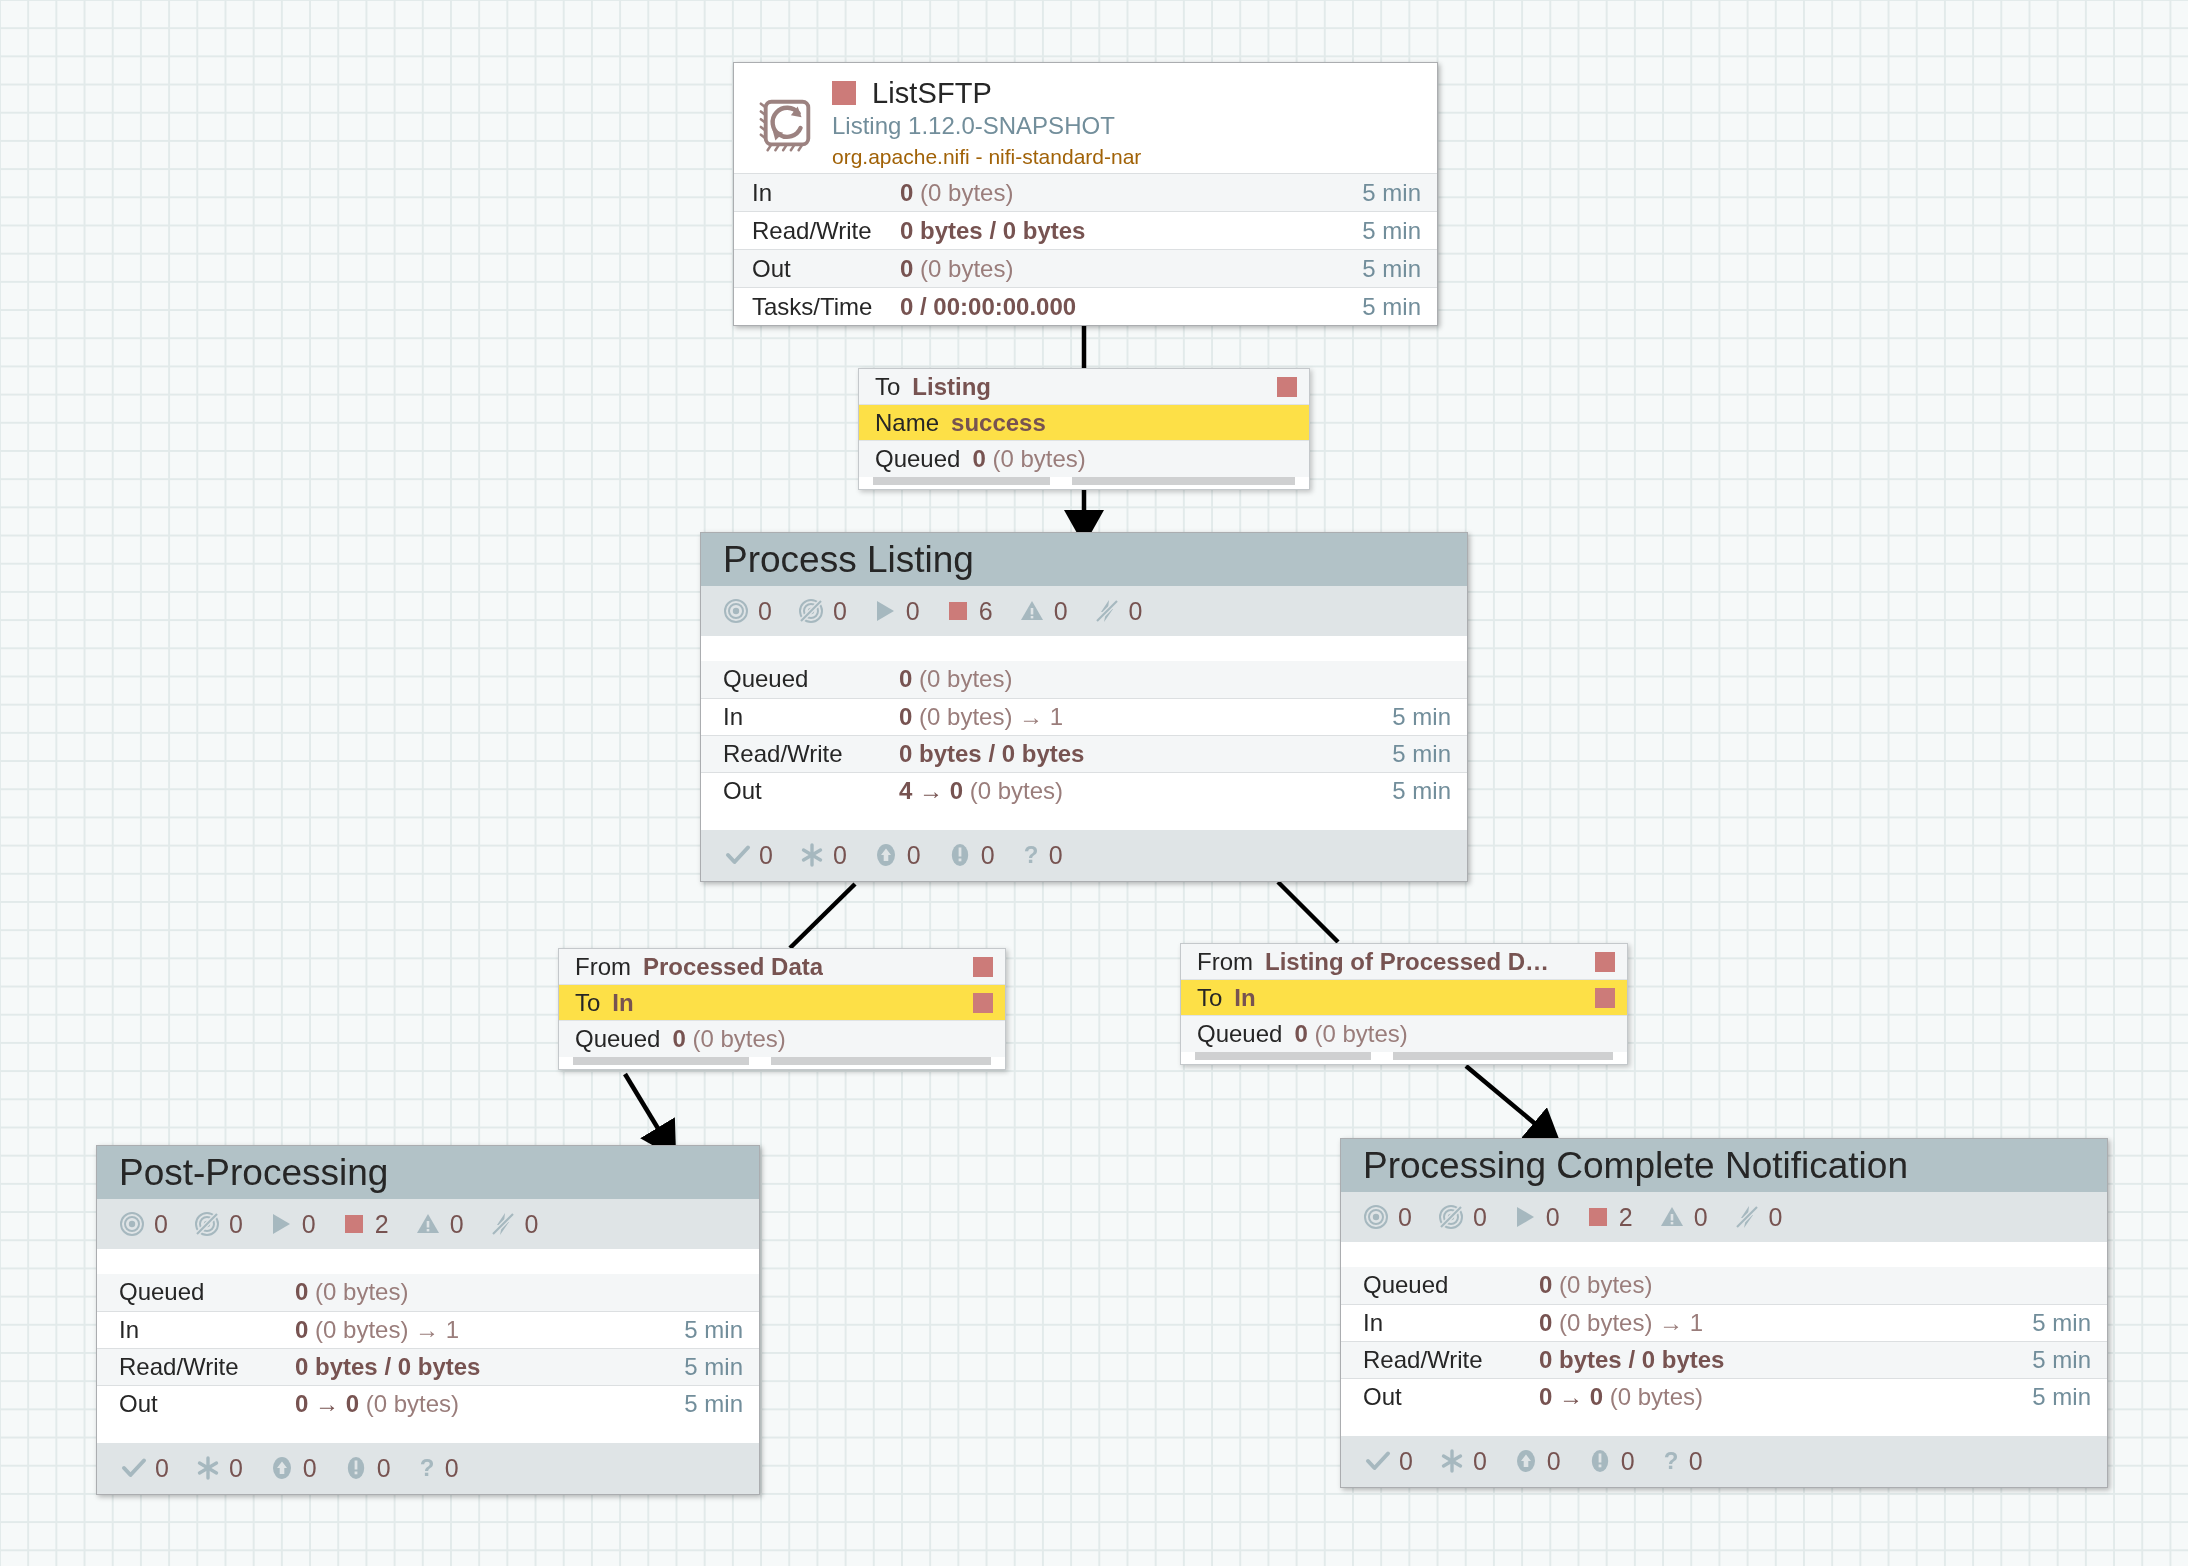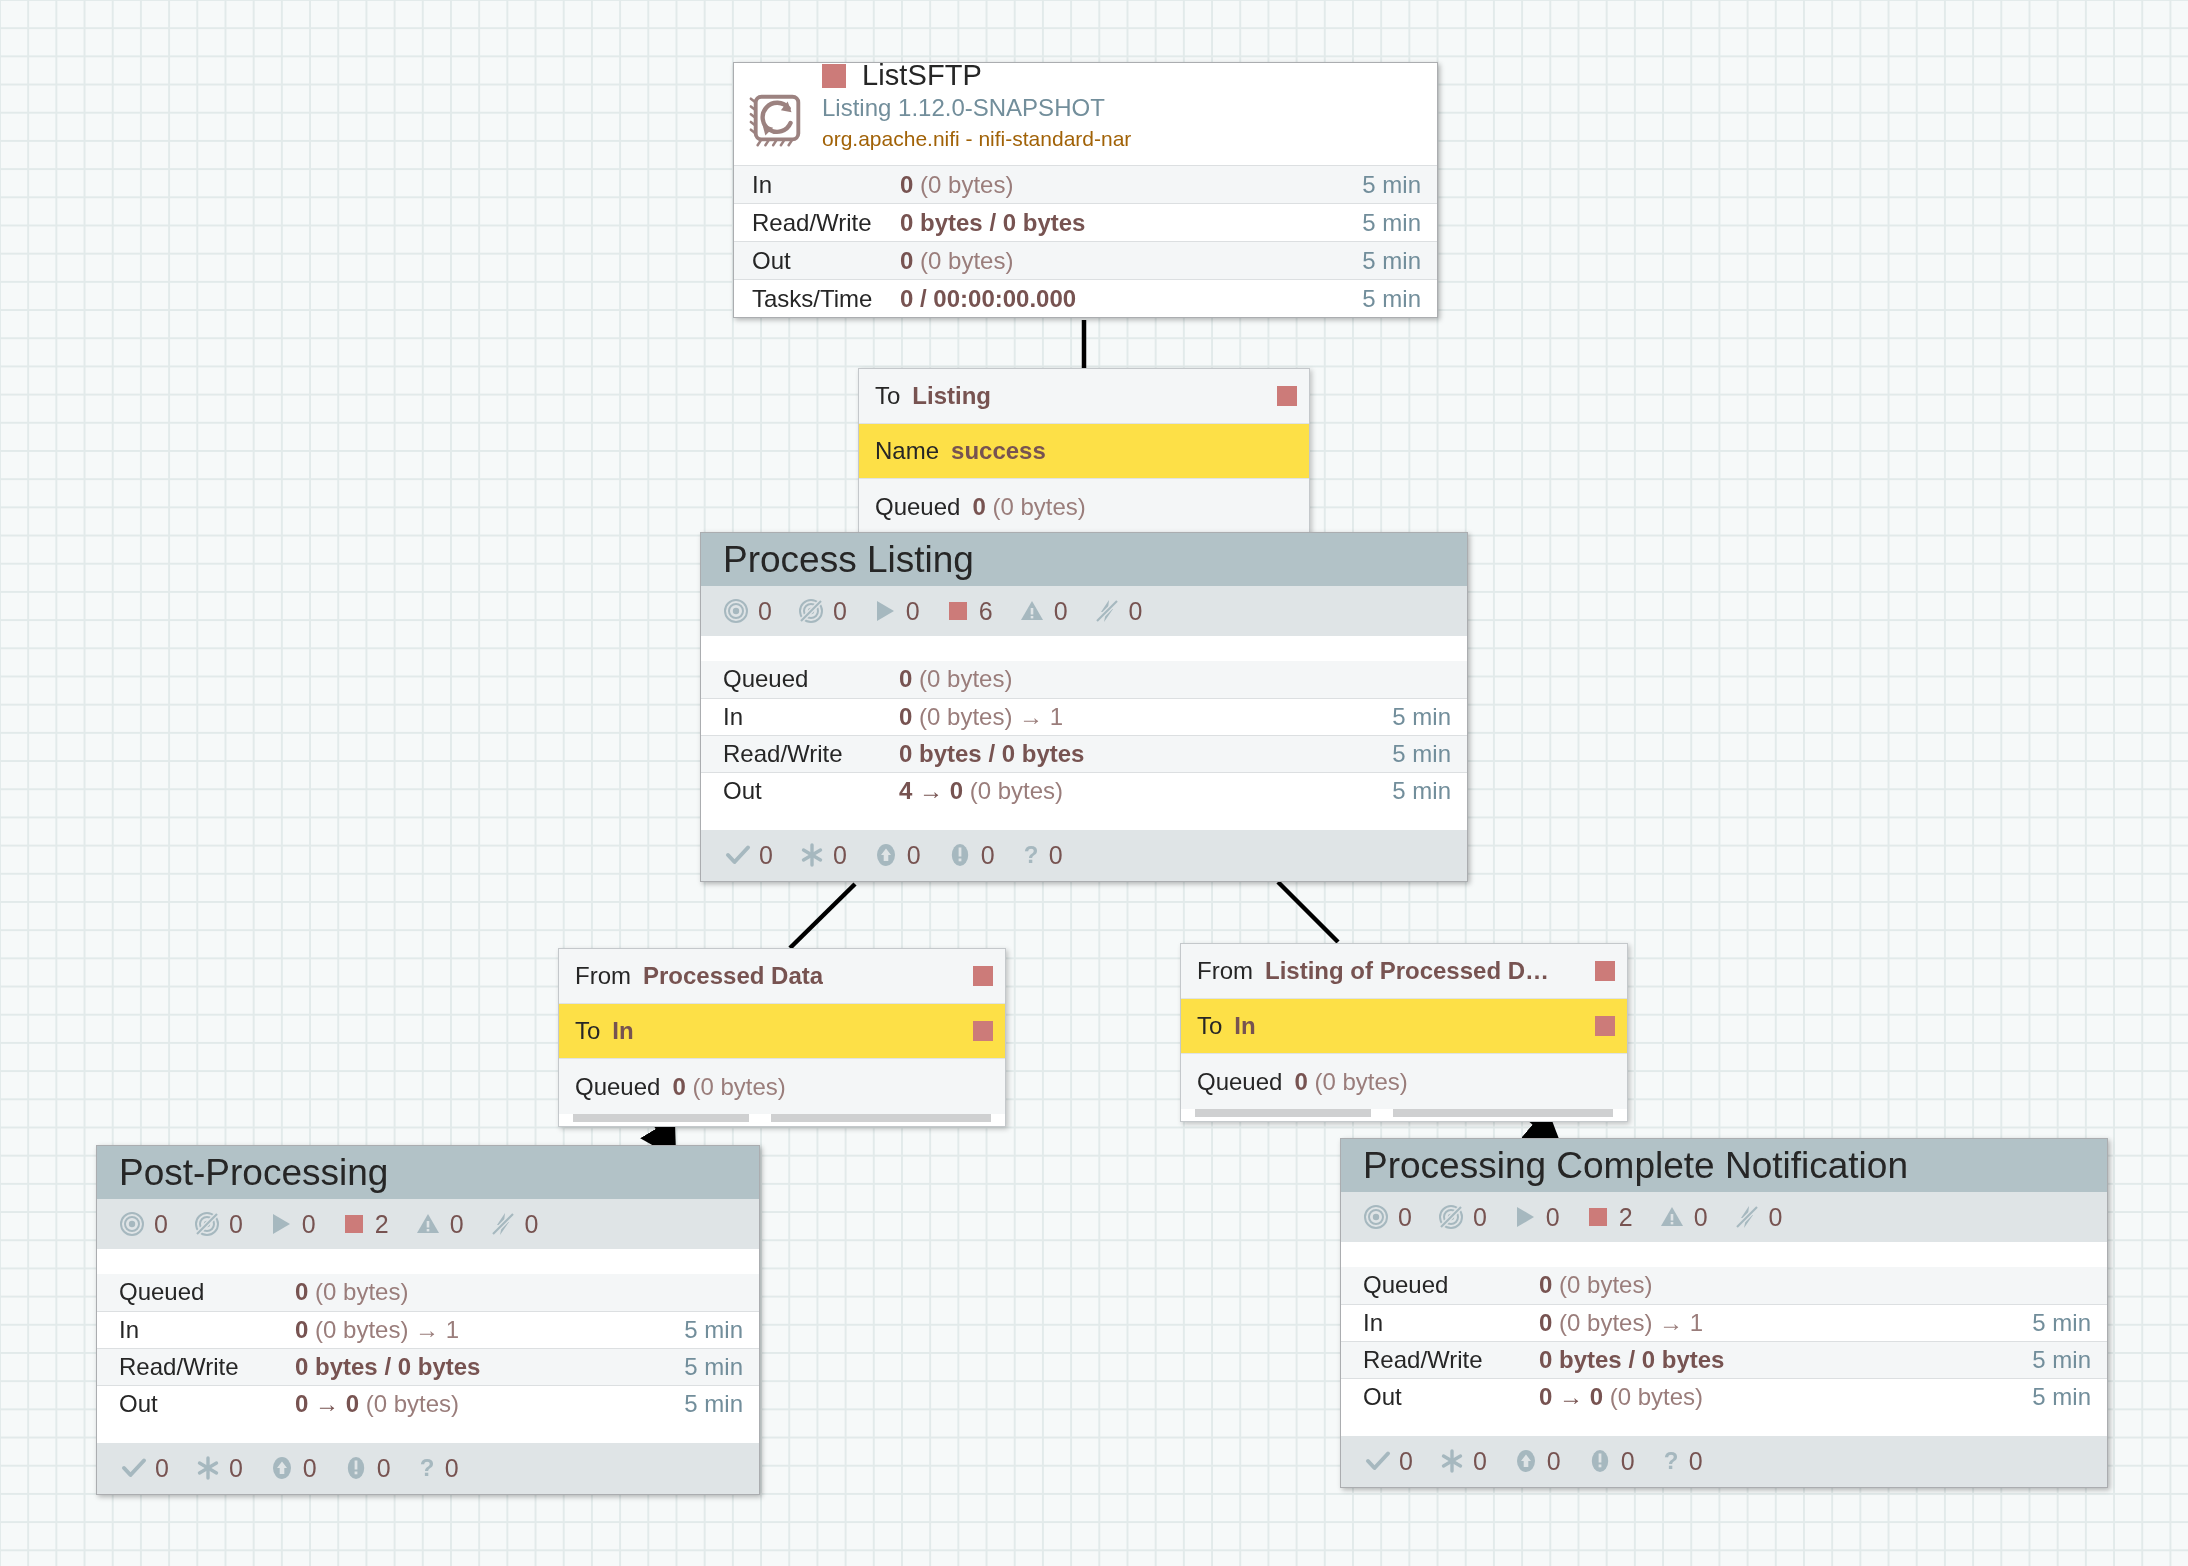--- a/index.html
+++ b/index.html
@@ -31,25 +31,26 @@
   
   .processor {
     position: absolute;
     background: #ffffff;
     border: 1.5px solid #abadb0;
     box-shadow: 2px 2px 5px rgba(0,0,0,0.28);
     box-sizing: border-box;
   }
   .proc-head {
     display: flex;
-    align-items: flex-end;
-    padding: 16px 16px 14px 12px;
+    align-items: center;
+    padding: 16px 16px 14px 22px;
     background: #ffffff;
     height: 102px;
     box-sizing: border-box;
+    margin-top: 8px;
   }
   .proc-icon {
     width: 62px;
     height: 62px;
     flex: 0 0 62px;
     margin-right: 14px;
     margin-top: 3px;
   }
   .proc-titles {
     display: flex;
@@ -222,21 +223,21 @@
   .conn {
     position: absolute;
     background: #ffffff;
     border: 1.2px solid #c4c8cb;
     box-shadow: 2px 2px 5px rgba(0,0,0,0.22);
     box-sizing: border-box;
   }
   .conn-row {
     display: flex;
     align-items: center;
-    height: 55px;
+    height: 36px;
     padding: 0 12px 0 16px;
     font-size: 24px;
     box-sizing: border-box;
     border-bottom: 1.2px solid #dfe3e5;
   }
   .conn-row.shade { background: #f4f6f7; }
   .conn-row.plain { background: #fde047; }
   .conn-row .ck {
     color: #262626;
     margin-right: 12px;

